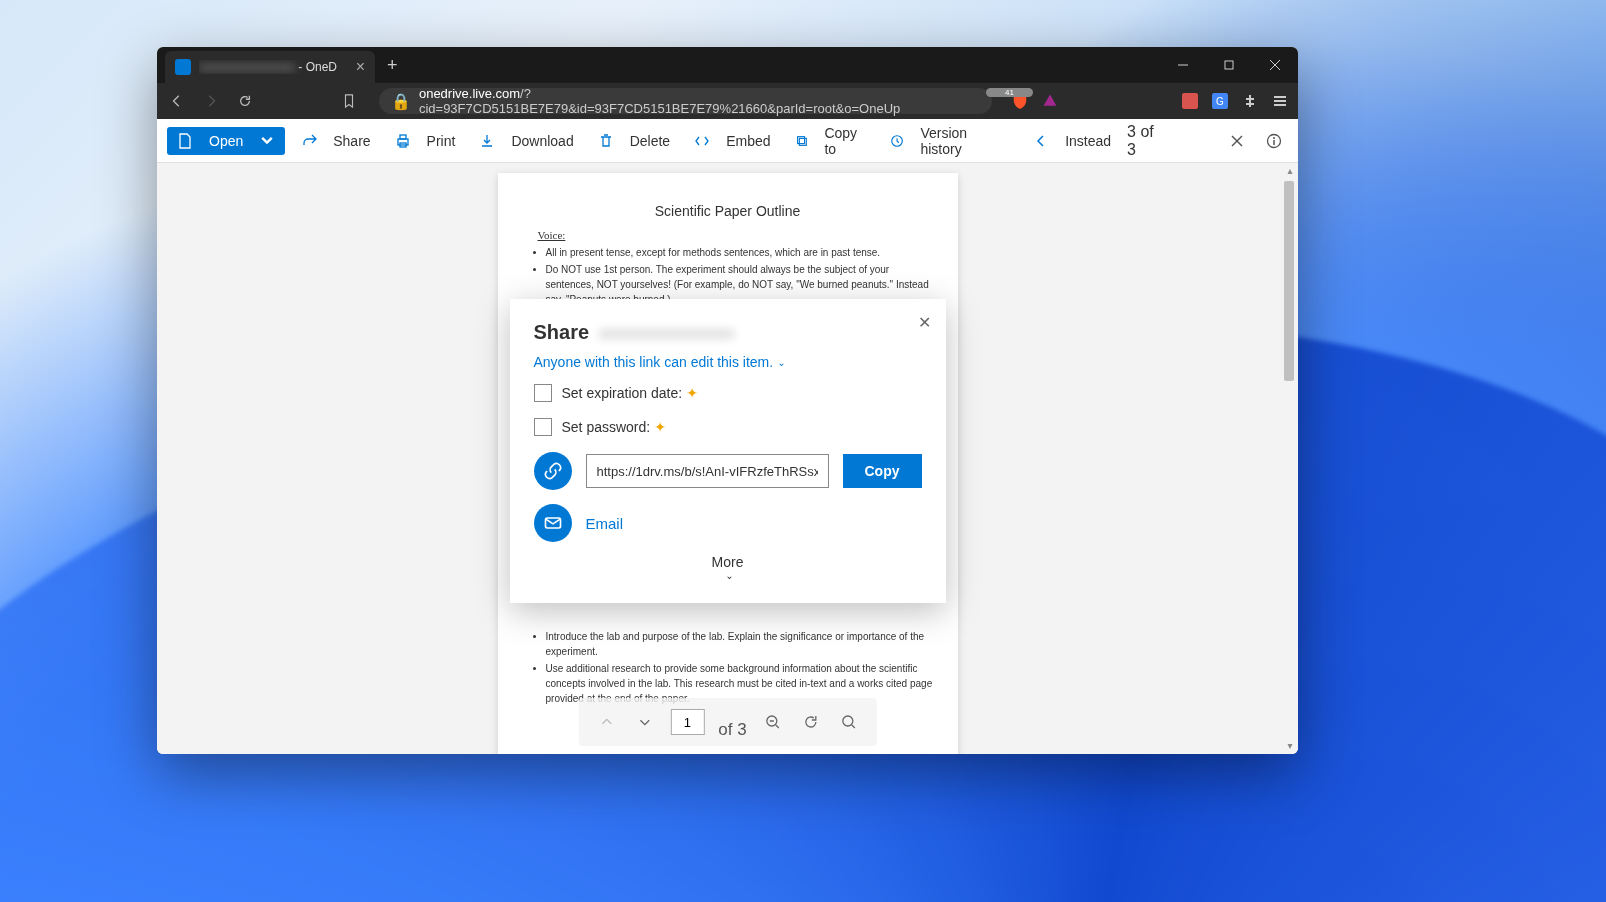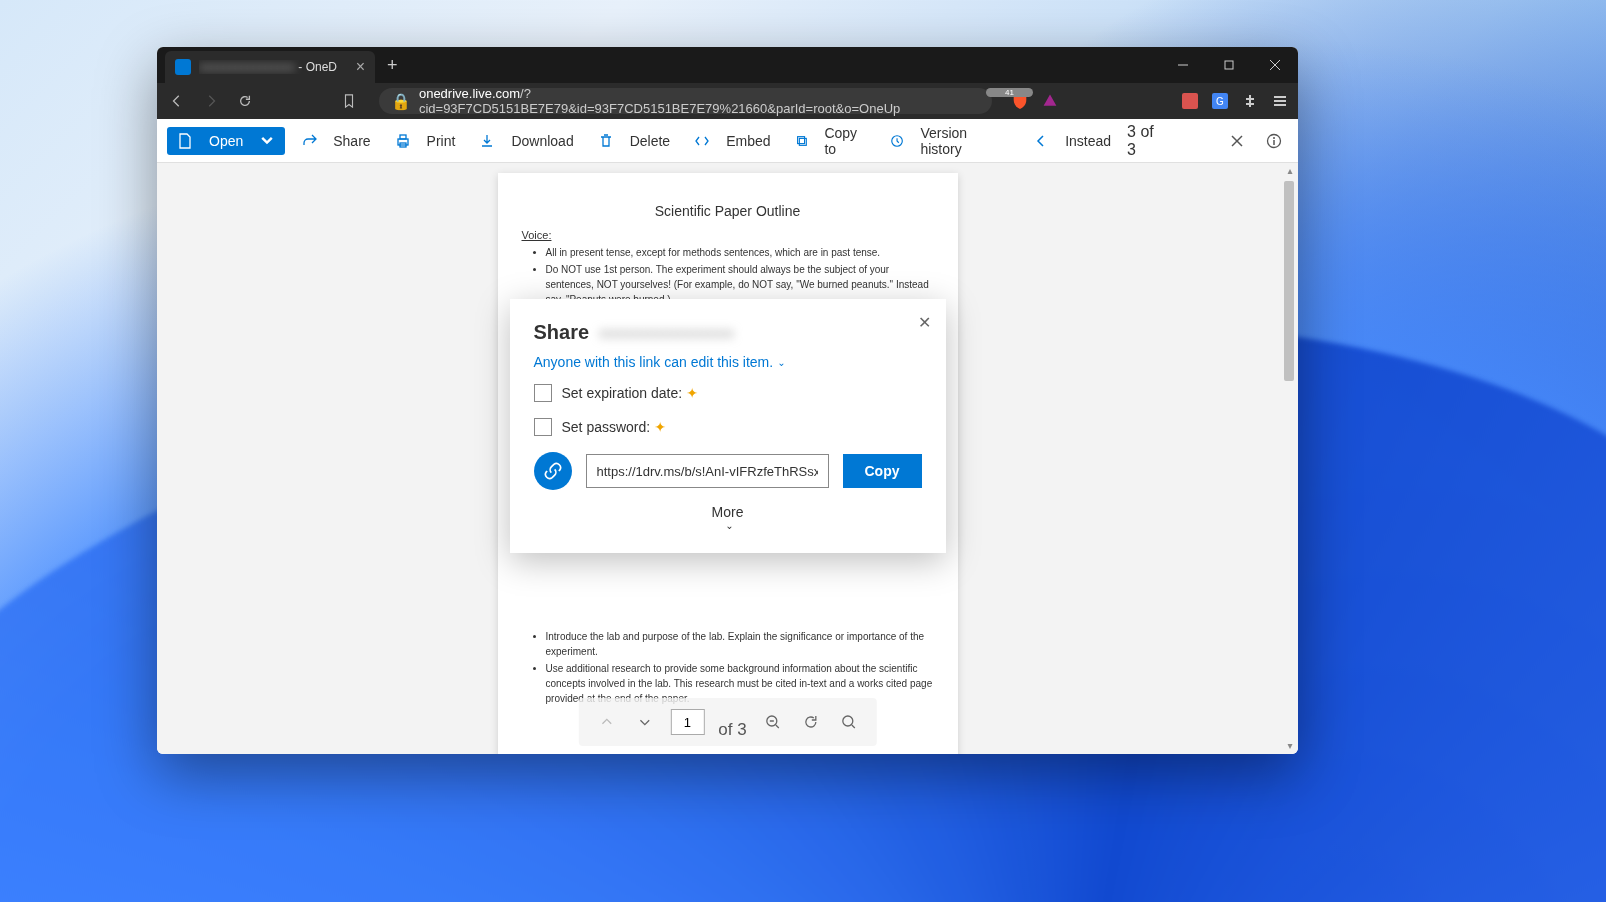--- a/index.html
+++ b/index.html
@@ -62,21 +62,21 @@
 .od-btn.primary { background: #0078d4; color: #fff; border-radius: 3px; padding: 6px 10px; }
 .od-btn.primary svg { fill: #fff; }
 .od-spacer { flex: 1; }
 .od-page { color: #333; font-size: 16px; margin-right: 8px; }
 .od-icon-btn { width: 32px; height: 32px; display: flex; align-items: center; justify-content: center; color: #555; cursor: pointer; }
 
 
 .doc-area { flex: 1; background: #f3f3f3; position: relative; overflow: hidden; }
 .doc-page { position: absolute; left: 50%; top: 10px; transform: translateX(-50%); width: 460px; height: 640px; background: #fff; box-shadow: 0 2px 8px rgba(0,0,0,.15); padding: 30px 24px; font-family: "Comic Sans MS", cursive; color: #333; }
 .doc-title { text-align: center; font-size: 14px; margin-bottom: 10px; }
-.doc-sec { font-size: 11px; text-decoration: underline; margin: 4px 0; }
+.doc-sec { font-size: 11px; text-decoration: underline; margin: 4px 16px; font-family: Liberation Serif, serif; }
 .doc-page ul { list-style: disc; padding-left: 24px; font-size: 10px; line-height: 1.5; }
 .doc-page ul li { margin-bottom: 2px; }
 
 
 .share-dialog { position: absolute; left: 50%; top: 136px; transform: translateX(-50%); width: 436px; background: #fff; box-shadow: 0 8px 32px rgba(0,0,0,.25); padding: 22px 24px; }
 .share-dialog .close { position: absolute; top: 14px; right: 14px; color: #666; cursor: pointer; font-size: 16px; }
 .share-title { font-size: 20px; font-weight: 600; color: #333; margin-bottom: 10px; display: flex; align-items: center; gap: 10px; }
 .share-title .blur { filter: blur(5px); color: #999; font-weight: 400; font-size: 15px; }
 .share-perm { color: #0078d4; font-size: 14px; margin-bottom: 14px; cursor: pointer; display: flex; align-items: center; }
 .chev { margin-left: 4px; font-size: 10px; }
@@ -319,20 +319,29 @@
       </div>
       <div class="link-row">
         <div class="circle-icon">
           <svg viewBox="0 0 24 24">
               <path d="M10 14a5 5 0 0 1 0-7l3-3a5 5 0 0 1 7 7l-1 1M14 10a5 5 0 0 1 0 7l-3 3a5 5 0 0 1-7-7l1-1" fill="none" stroke="#fff" stroke-width="2"></path>
             </svg>
         </div>
         <input class="link-input" readonly="" value="https://1drv.ms/b/s!AnI-vIFRzfeThRSsxtxB6" style="">
         <button class="copy-btn">Copy</button>
       </div>
+      <div class="email-row">
+        <div class="circle-icon">
+          <svg viewBox="0 0 24 24">
+              <rect x="3" y="6" width="18" height="12" rx="2" fill="none" stroke="#fff" stroke-width="2"></rect>
+              <path d="M3 7l9 6 9-6" fill="none" stroke="#fff" stroke-width="2"></path>
+            </svg>
+        </div>
+        <span class="email-label">Email</span>
+      </div>
       <div class="more">
         <span>More</span>
           <span class="chev">⌄</span>
       </div>
     </div>
 
     <div class="page-controls">
       <div class="pc-btn disabled">
           <svg width="14" height="14" viewBox="0 0 16 16">
             <path d="M3 10l5-5 5 5" fill="none" stroke="currentColor" stroke-width="1.5"></path>

